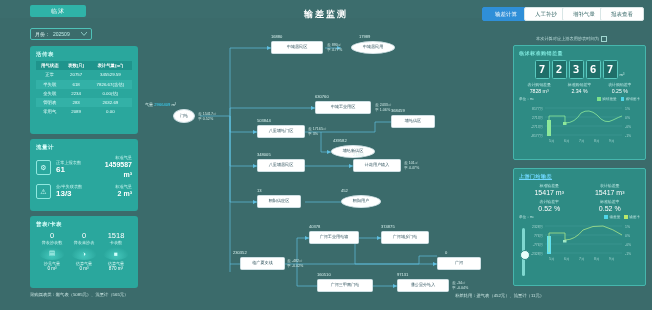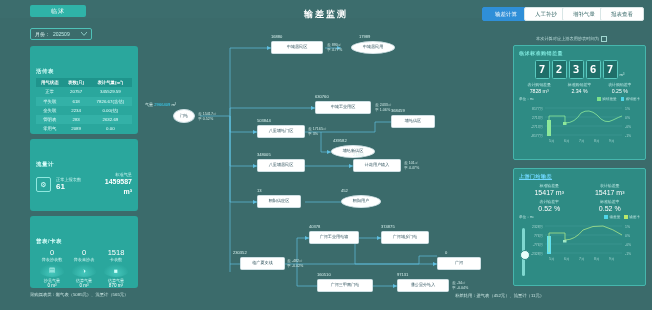--- a/index.html
+++ b/index.html
@@ -37,21 +37,21 @@
   #month-select{
     position:absolute;left:30px;top:28px;width:62px;height:12px;
     border:1px solid #4fc2b8;border-radius:2px;
     display:flex;align-items:center;padding:0 4px;box-sizing:border-box;
     font-size:5px;color:#e6faf8;gap:3px;
   }
   #month-select .cv{flex:1;color:#bfeee9;}
   .card{
     position:absolute;left:30px;
     background:#2aa79d;border-radius:3px;box-sizing:border-box;
-    padding:22px 6px;color:#eafffd;
+    padding:5px 6px;color:#eafffd;
   }
   .card-title{font-size:5.5px;font-weight:bold;color:#d9fffb;margin-bottom:3px;letter-spacing:.5px;}
   #card-summary{top:46px;width:108px;height:88px;}
   #card-flow{top:139px;width:108px;height:72px;}
   #card-ic{top:216px;width:108px;height:72px;}
 
   table.tbl{width:100%;border-collapse:collapse;font-size:4.4px;}
   table.tbl th{
     background:#1f948c;color:#ffffff;font-weight:bold;
     padding:2.2px 0;text-align:center;font-size:4.4px;
@@ -215,20 +215,31 @@
     <div class="flowicon">⚙</div>
     <div class="flowcol">
       <div class="flowlbl">正常上报表数</div>
       <div class="flowval">61</div>
     </div>
     <div class="flowcol flowright">
       <div class="flowlbl">标准气量</div>
       <div class="flowval">1459587 m³</div>
     </div>
   </div>
+  <div class="flowrow">
+    <div class="flowicon">⚠</div>
+    <div class="flowcol">
+      <div class="flowlbl">全/半失联表数</div>
+      <div class="flowval">13/3</div>
+    </div>
+    <div class="flowcol flowright">
+      <div class="flowlbl">标准气量</div>
+      <div class="flowval">2 m³</div>
+    </div>
+  </div>
 </div>
 
 <div class="card" id="card-ic">
   <div class="card-title">普表/卡表</div>
   <div class="icgrid">
     <div class="iccell">
       <div class="icnum">0</div>
       <div class="icname">普表抄表数</div>
       <div class="icdisc">
           <span class="glyph">▤</span>

